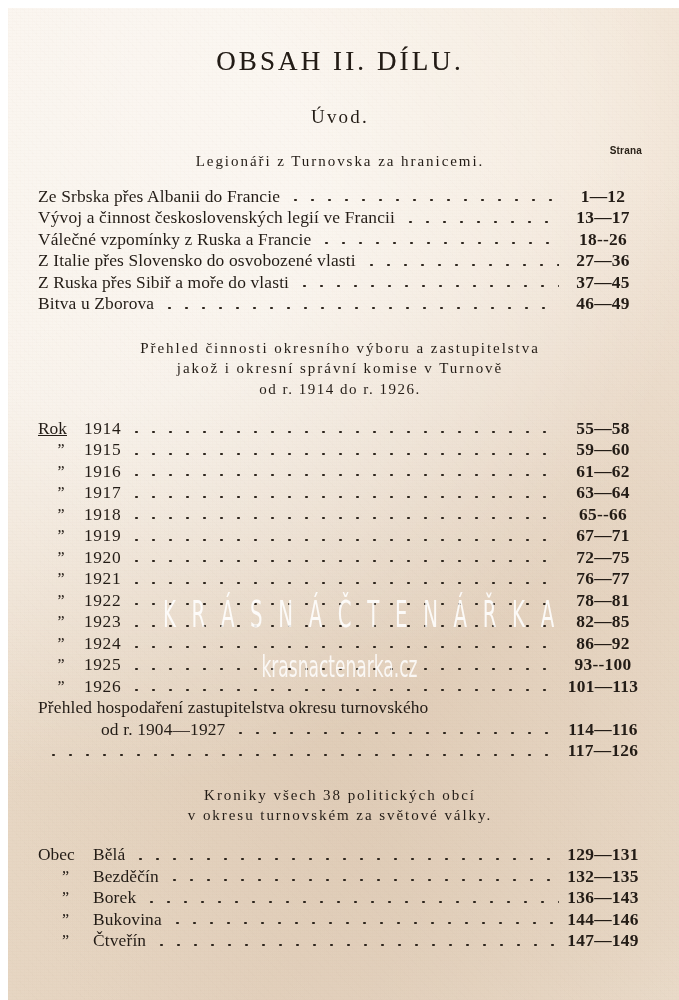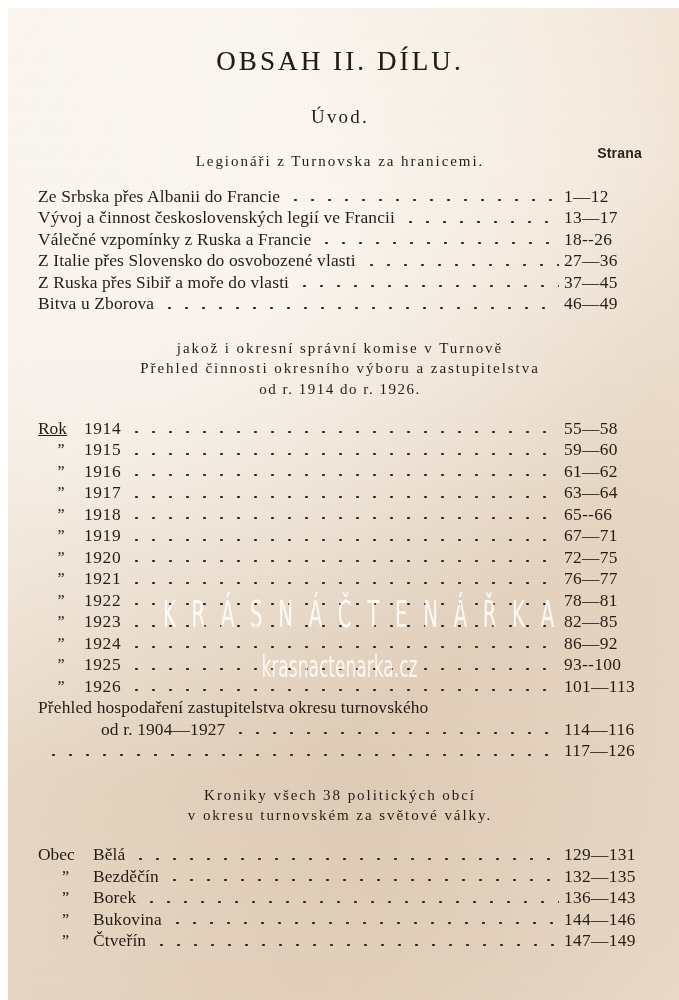--- a/index.html
+++ b/index.html
@@ -82,21 +82,21 @@
     padding-top: 29px;
     font-weight: 400;
     color: #231c16;
   }
 
   .strana {
     position: absolute;
     right: 0px;
     top: 137px;
     font-family: "Liberation Sans", "DejaVu Sans", sans-serif;
-    font-size: 14px;
+    font-size: 10px;
     font-weight: 700;
     letter-spacing: .2px;
     color: #2a2219;
   }
 
   .section-head {
     text-align: center;
     font-size: 15px;
     letter-spacing: 1.95px;
     font-weight: 400;
@@ -128,23 +128,24 @@
     overflow: hidden;
     margin: 0 5px 5px 7px;
     height: 4px;
     background-image: radial-gradient(circle, #2d251d 0 1.05px, rgba(0,0,0,0) 1.4px);
     background-size: 17px 4px;
     background-position: left center;
     background-repeat: repeat-x;
   }
   .row .pages {
     flex: 0 0 auto;
-    text-align: left;
+    text-align: center;
     min-width: 78px;
     letter-spacing: .3px;
+    font-weight: bold;
   }
 
   
   .row .ditto {
     display: inline-block;
     width: 46px;
     text-align: center;
     font-size: 16px;
   }
   .row .rok {
@@ -259,22 +260,22 @@
           <span class="pages">37—45</span>
         </li>
         <li class="row">
           <span class="label">Bitva u Zborova</span>
           <span class="dots"></span>
           <span class="pages">46—49</span>
         </li>
       </ul>
 
       <div class="gap-b"></div>
+      <div class="section-head">Přehled činnosti okresního výboru a zastupitelstva</div>
       <div class="section-head">jakož i okresní správní komise v Turnově</div>
-      <div class="section-head">Přehled činnosti okresního výboru a zastupitelstva</div>
       <div class="section-head tight">od r. 1914 do r. 1926.</div>
       <div class="gap-c"></div>
 
       <ul class="toc">
         <li class="row">
           <span class="rok">Rok</span>
           <span class="yr">1914</span>
           <span class="dots"></span>
           <span class="pages">55—58</span>
         </li>

